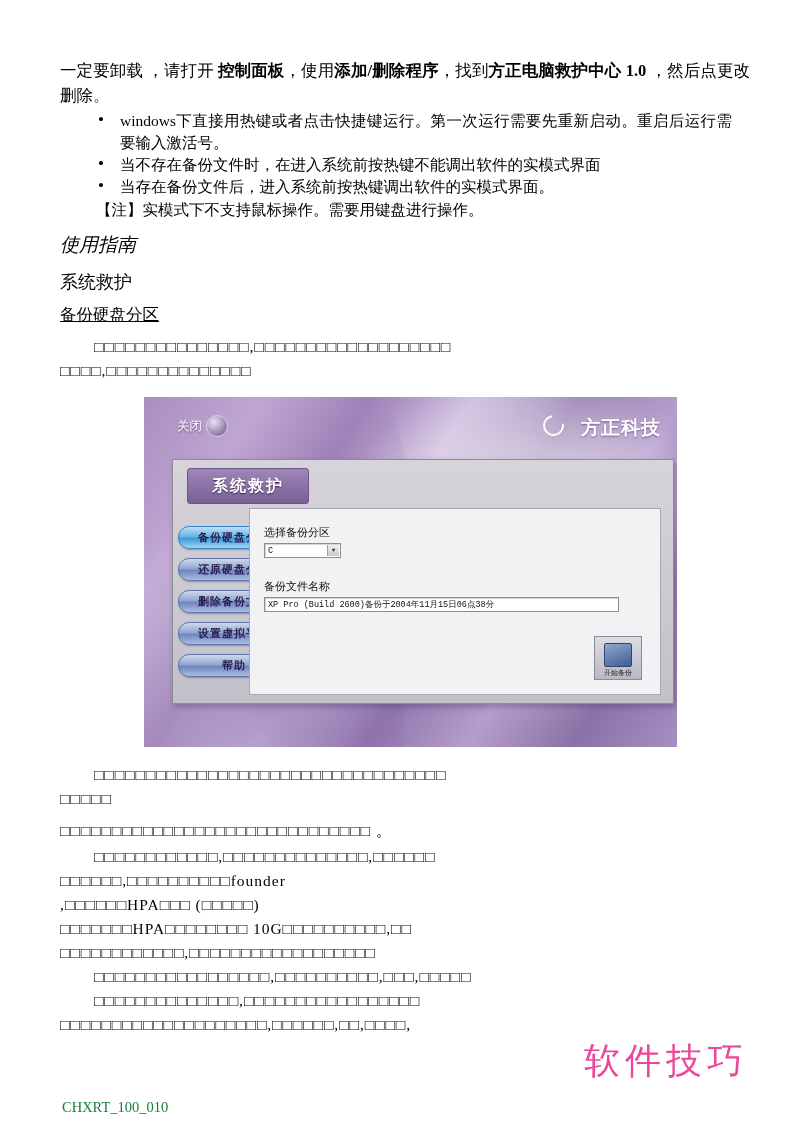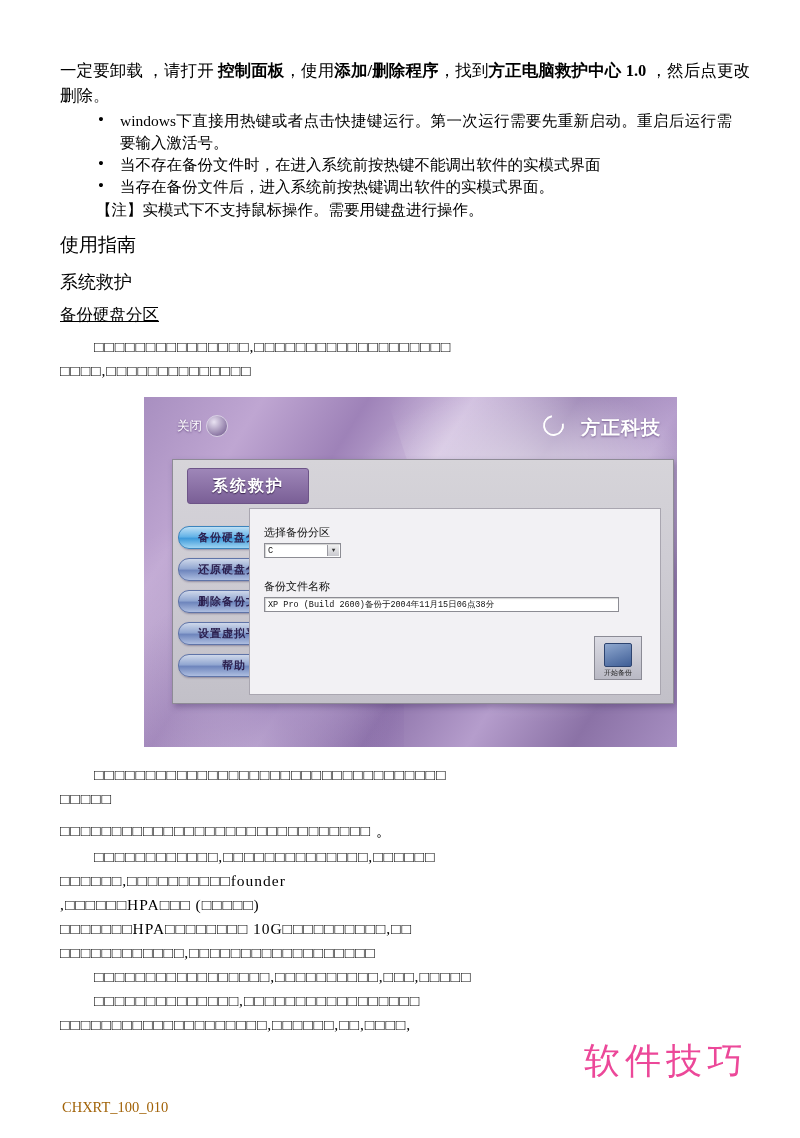--- a/index.html
+++ b/index.html
@@ -63,20 +63,21 @@
   }
   .note {
     font-size: 15.5px;
     line-height: 23px;
     padding-left: 36px;
   }
   .h1 {
     font-size: 19px;
     line-height: 32px;
     margin-top: 8px;
+    font-style: italic;
   }
   .h2 {
     font-size: 18px;
     line-height: 31px;
     margin-top: 6px;
     font-weight: normal;
   }
   .h3 {
     font-size: 16.5px;
     line-height: 29px;
@@ -291,21 +292,21 @@
     color: #ec4899;
     letter-spacing: 5px;
     font-family: "Liberation Sans", sans-serif;
   }
   .footer {
     position: absolute;
     left: 62px;
     bottom: 22px;
     font-size: 14.5px;
     font-family: "Liberation Serif", serif;
-    color: #a16207;
+    color: #15803d;
     text-align: right;
   }
   .boxes {
     letter-spacing: 1px;
   }
 </style>
 </head>
 <body>
 
 <div class="page">

